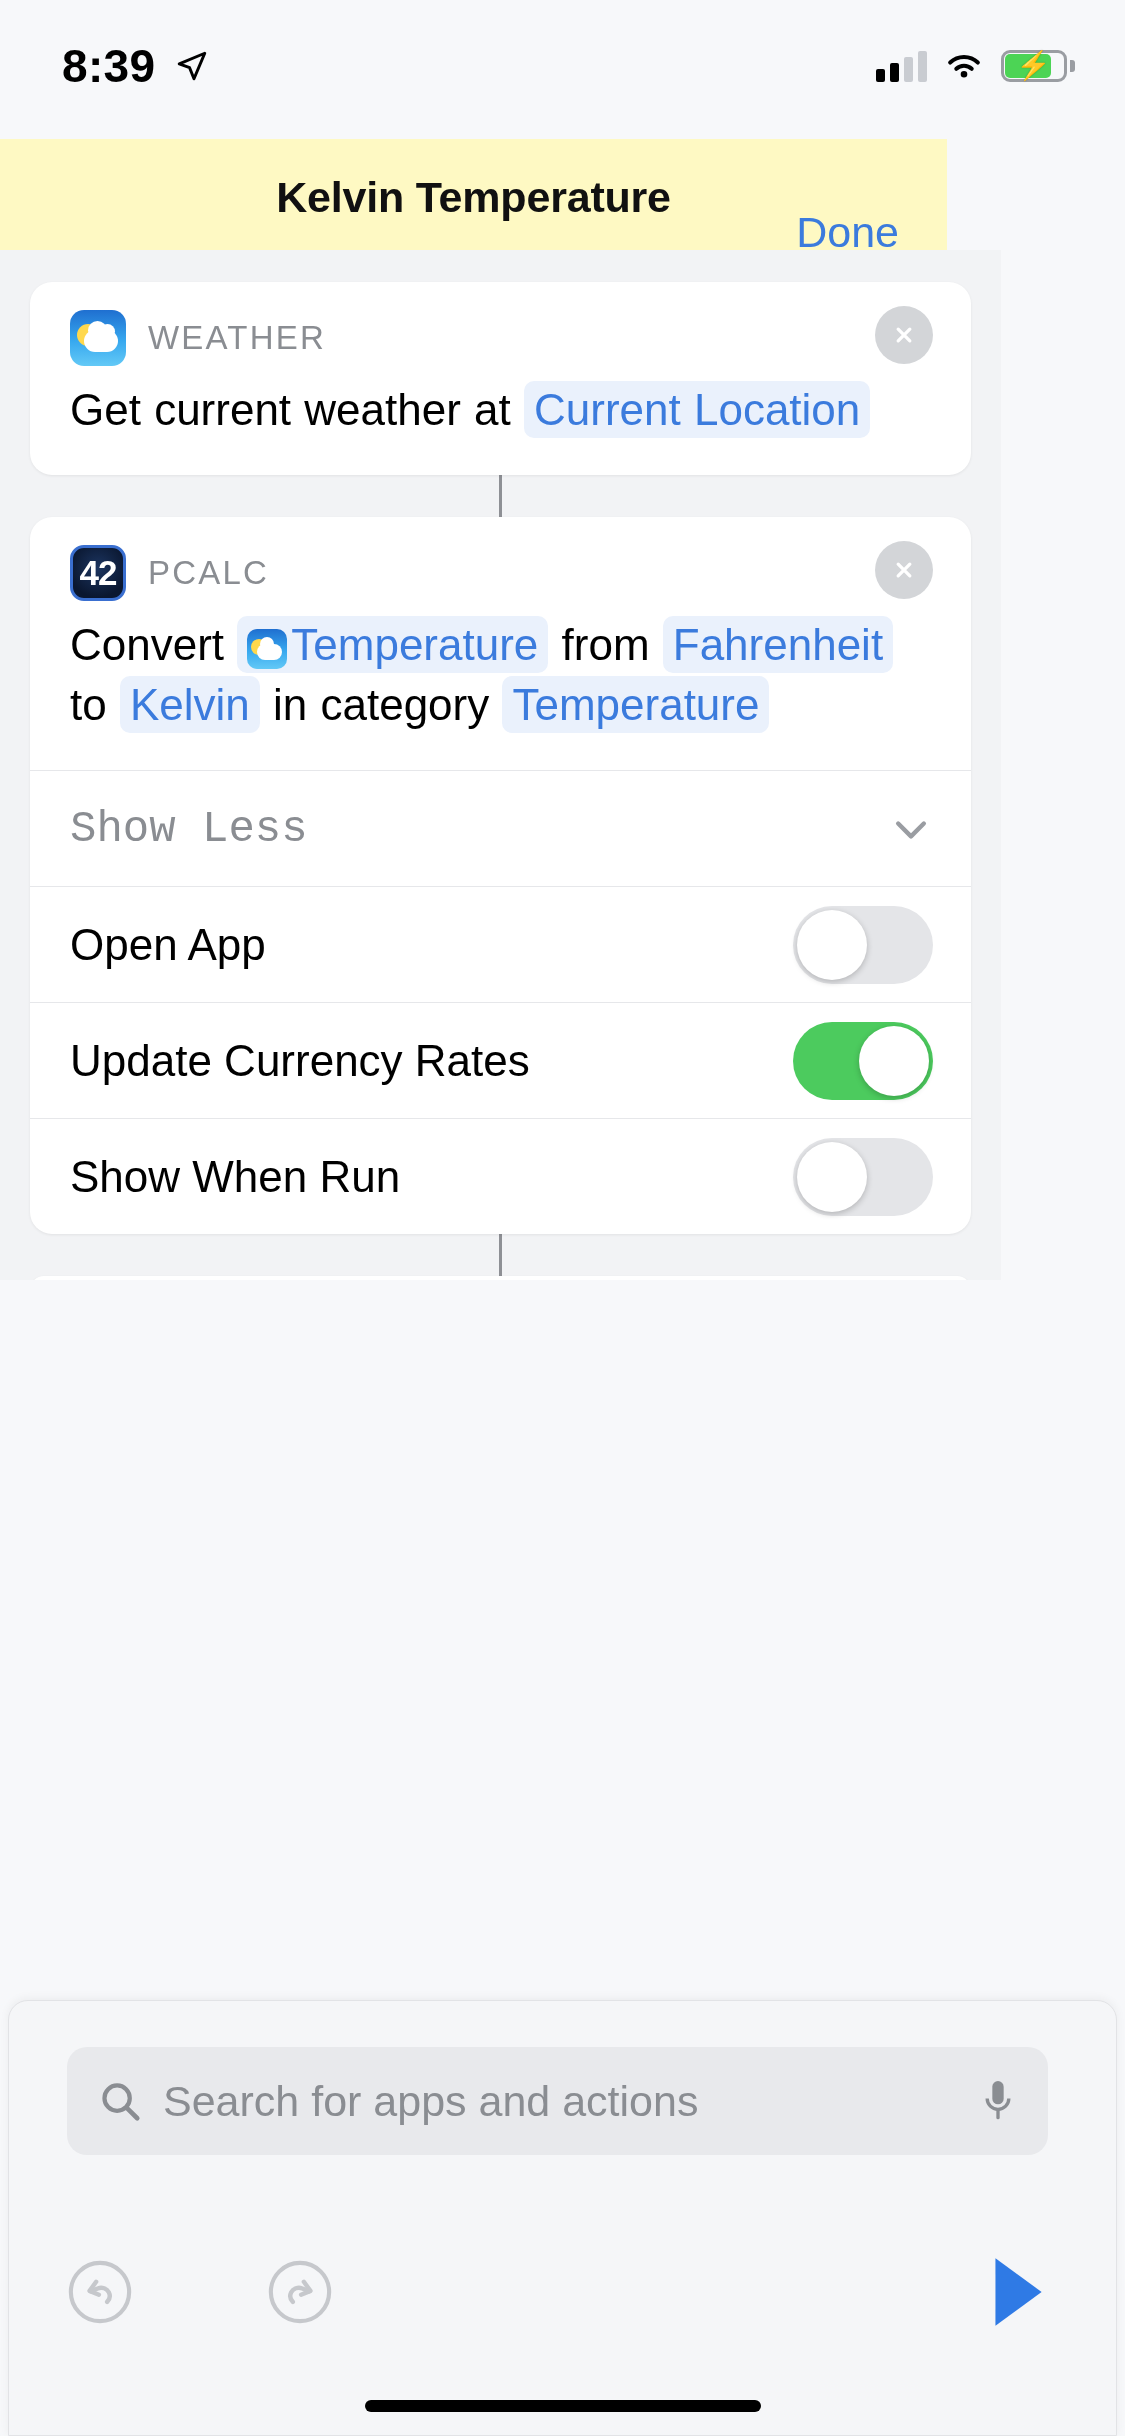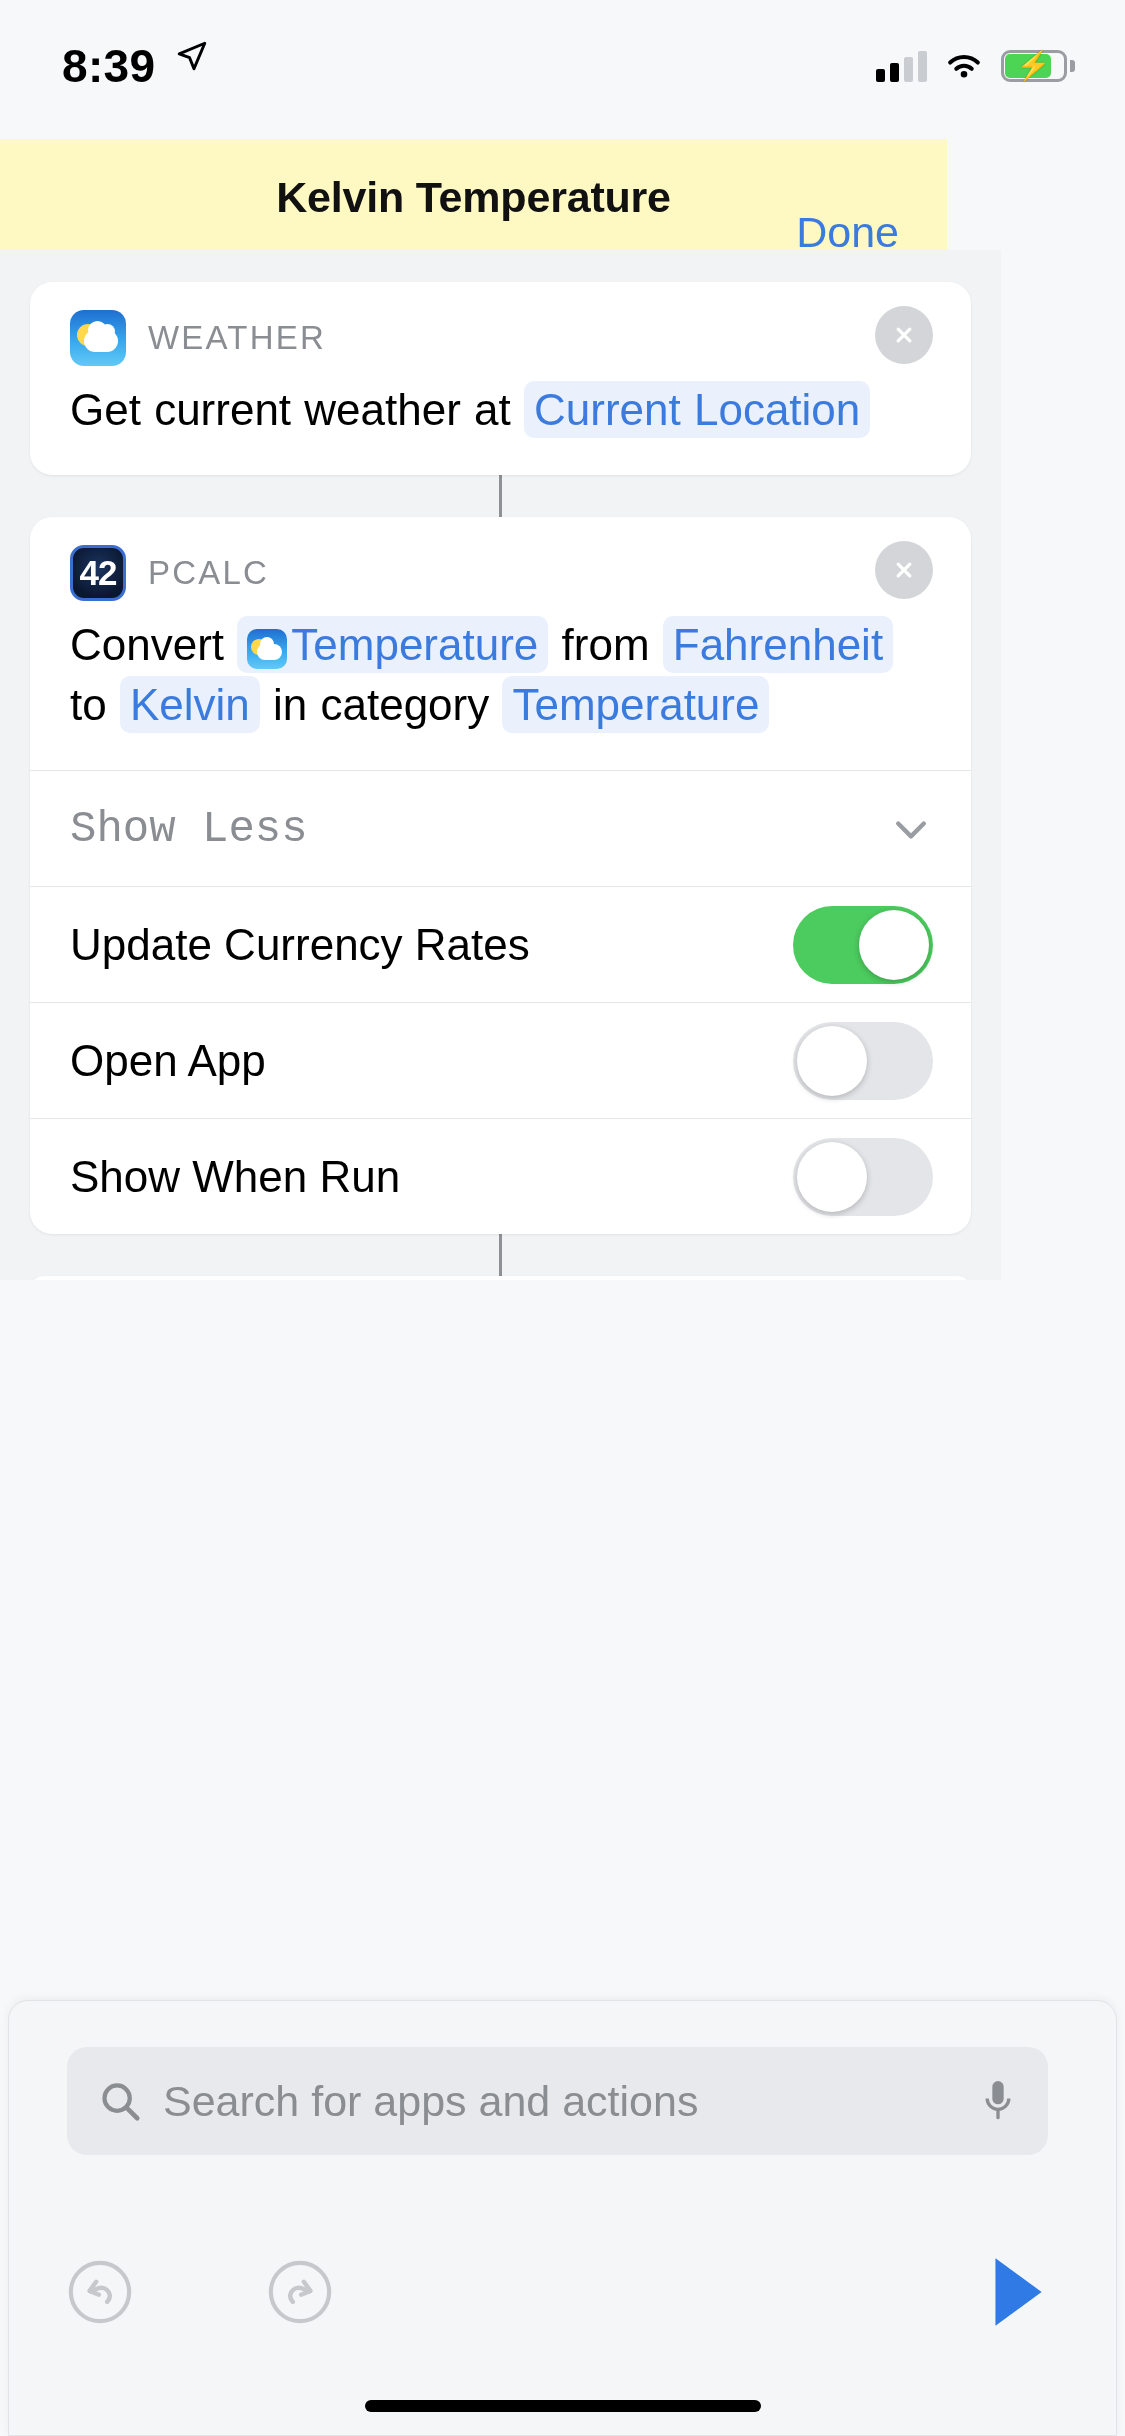--- a/index.html
+++ b/index.html
@@ -11,21 +11,21 @@
     overflow:hidden;
     position:relative;
   }
 
   
   .statusbar{
     position:absolute; top:0; left:0; width:1125px; height:132px;
     display:flex; align-items:center; justify-content:space-between;
     padding:0 58px 0 62px;
   }
-  .sb-left{ display:flex; align-items:flex-start; gap:20px; }
+  .sb-left{ display:flex; align-items:center; gap:20px; }
   .sb-time{ font-size:46px; font-weight:600; color:#000; letter-spacing:.3px; }
   .sb-right{ display:flex; align-items:center; gap:16px; }
 
   
   .cell{ display:flex; align-items:flex-end; gap:5px; height:32px; }
   .cell i{ display:block; width:9px; border-radius:2px; background:#c9ccd1; }
   .cell i.on{ background:#000; }
   .cell i:nth-child(1){ height:13px; }
   .cell i:nth-child(2){ height:19px; }
   .cell i:nth-child(3){ height:25px; }
@@ -276,29 +276,29 @@
     </div>
 
     <div class="row">
       <span class="row-label muted">Show Less</span>
       <svg class="chev" viewBox="0 0 24 24">
         <path d="M5 9 L12 16 L19 9" fill="none" stroke="#9a9da2" stroke-width="2.4" stroke-linecap="round" stroke-linejoin="round"></path>
       </svg>
     </div>
 
     <div class="row">
+      <span class="row-label">Open App</span>
+      <span class="switch">
+          <span class="knob"></span>
+        </span>
+    </div>
+
+    <div class="row">
       <span class="row-label">Update Currency Rates</span>
       <span class="switch on">
-          <span class="knob"></span>
-        </span>
-    </div>
-
-    <div class="row">
-      <span class="row-label">Open App</span>
-      <span class="switch">
           <span class="knob"></span>
         </span>
     </div>
 
     <div class="row">
       <span class="row-label">Show When Run</span>
       <span class="switch">
           <span class="knob"></span>
         </span>
     </div>

